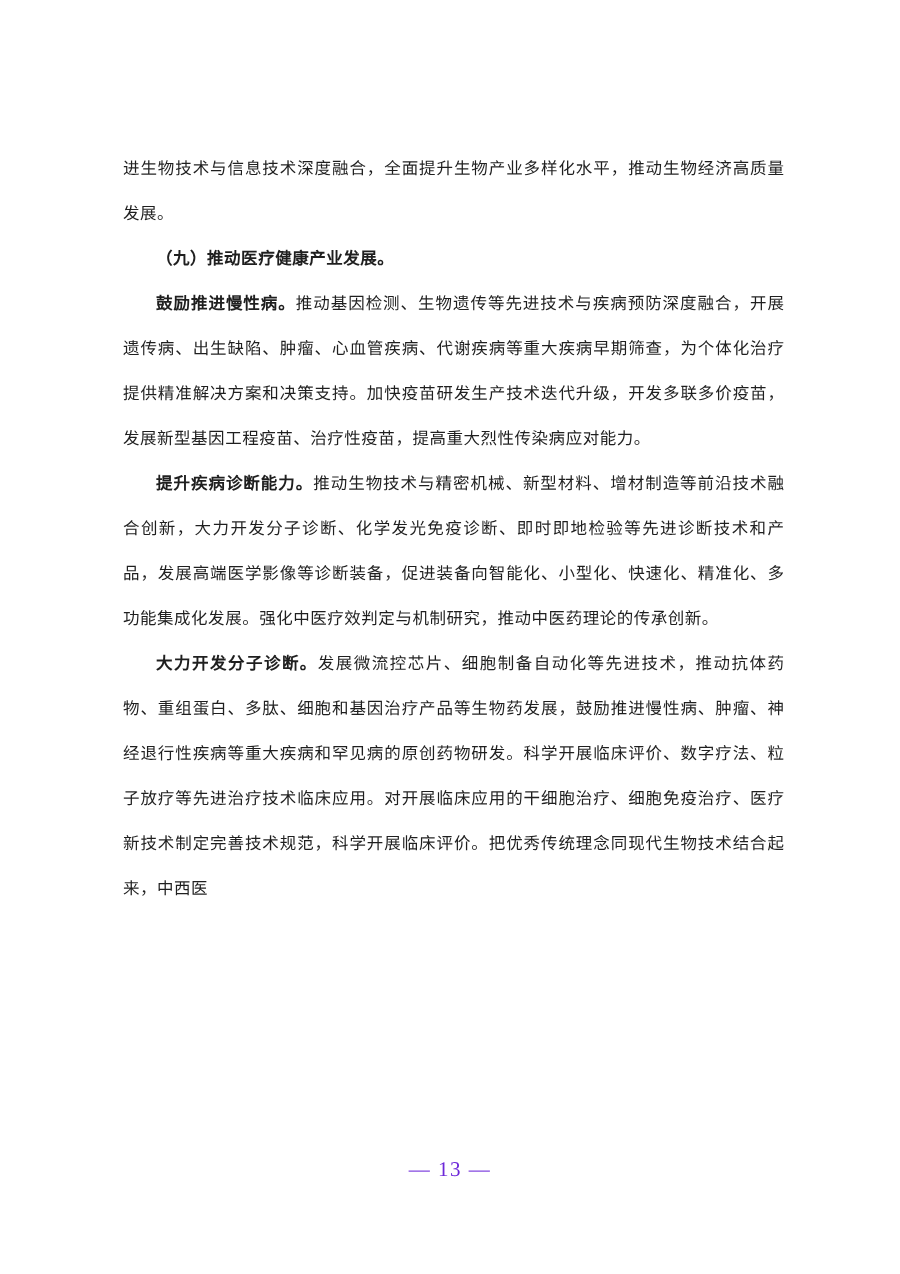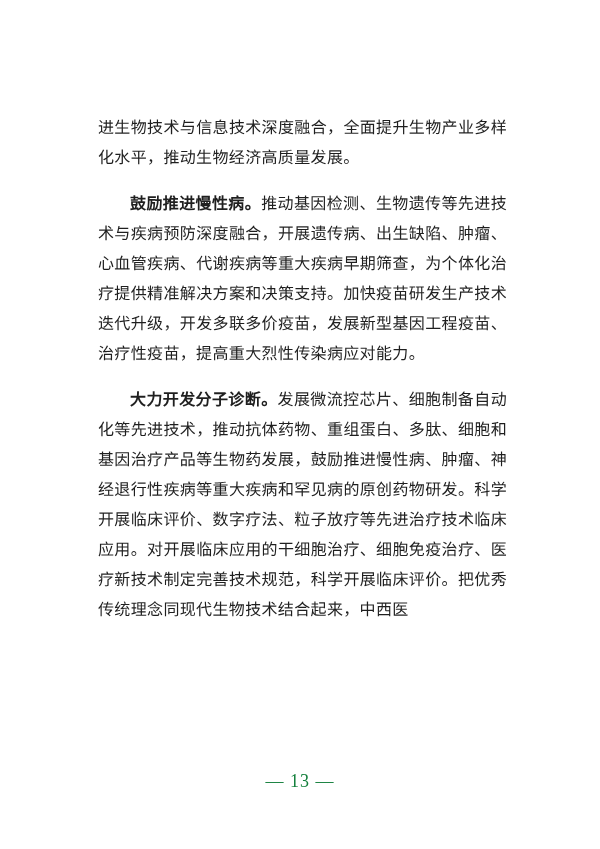--- a/index.html
+++ b/index.html
@@ -21,59 +21,60 @@
     top: 98px;
     left: 82px;
     width: 441px;
     font-size: 16px;
     line-height: 30px;
     letter-spacing: 0.35px;
     text-align: justify;
     text-justify: inter-character;
   }
   .para, .heading {
-    margin: 16px;
+    margin: 0;
     padding: 0;
     text-indent: 2em;
     font-weight: normal;
-    font-size: 16px;
+    font-size: 11px;
     line-height: 30px;
-    font-family: Liberation Mono, monospace;
   }
   .para-continuation {
     text-indent: 0;
   }
   .heading {
     font-weight: 700;
   }
   .lead {
     font-weight: 700;
   }
   .page-number {
     position: absolute;
     top: 770px;
     left: 0;
     width: 100%;
     text-align: center;
-    font-size: 18px;
+    font-size: 14px;
     line-height: 22px;
     letter-spacing: 1px;
-    color: #15803d;
+    color: #6d28d9;
   }
 </style>
 </head>
 <body>
 
 <div class="page">
   <main class="content">
 
     <p class="para para-continuation">进生物技术与信息技术深度融合，全面提升生物产业多样化水平，推动生物经济高质量发展。</p>
 
+    <h3 class="heading">（九）推动医疗健康产业发展。</h3>
 
     <p class="para"><span class="lead">鼓励推进慢性病。</span><span>推动基因检测、生物遗传等先进技术与疾病预防深度融合，开展遗传病、出生缺陷、肿瘤、心血管疾病、代谢疾病等重大疾病早期筛查，为个体化治疗提供精准解决方案和决策支持。加快疫苗研发生产技术迭代升级，开发多联多价疫苗，发展新型基因工程疫苗、治疗性疫苗，提高重大烈性传染病应对能力。</span></p>
 
+    <p class="para"><span class="lead">提升疾病诊断能力。</span><span>推动生物技术与精密机械、新型材料、增材制造等前沿技术融合创新，大力开发分子诊断、化学发光免疫诊断、即时即地检验等先进诊断技术和产品，发展高端医学影像等诊断装备，促进装备向智能化、小型化、快速化、精准化、多功能集成化发展。强化中医疗效判定与机制研究，推动中医药理论的传承创新。</span></p>
 
     <p class="para"><span class="lead">大力开发分子诊断。</span><span>发展微流控芯片、细胞制备自动化等先进技术，推动抗体药物、重组蛋白、多肽、细胞和基因治疗产品等生物药发展，鼓励推进慢性病、肿瘤、神经退行性疾病等重大疾病和罕见病的原创药物研发。科学开展临床评价、数字疗法、粒子放疗等先进治疗技术临床应用。对开展临床应用的干细胞治疗、细胞免疫治疗、医疗新技术制定完善技术规范，科学开展临床评价。把优秀传统理念同现代生物技术结合起来，中西医</span></p>
 
   </main>
 
   <footer class="page-number">— 13 —</footer>
 </div>
 
 </body></html>

